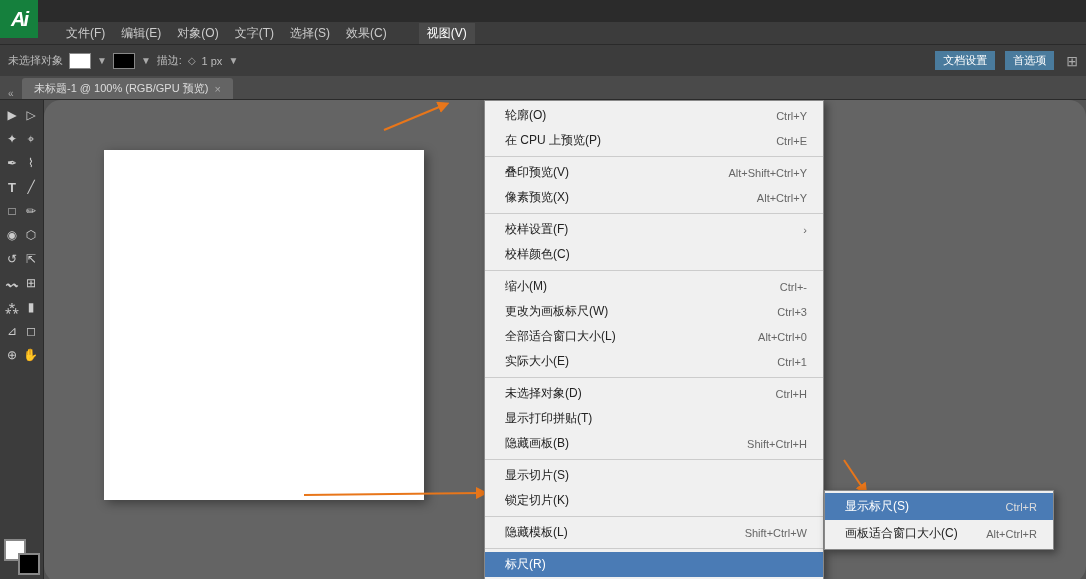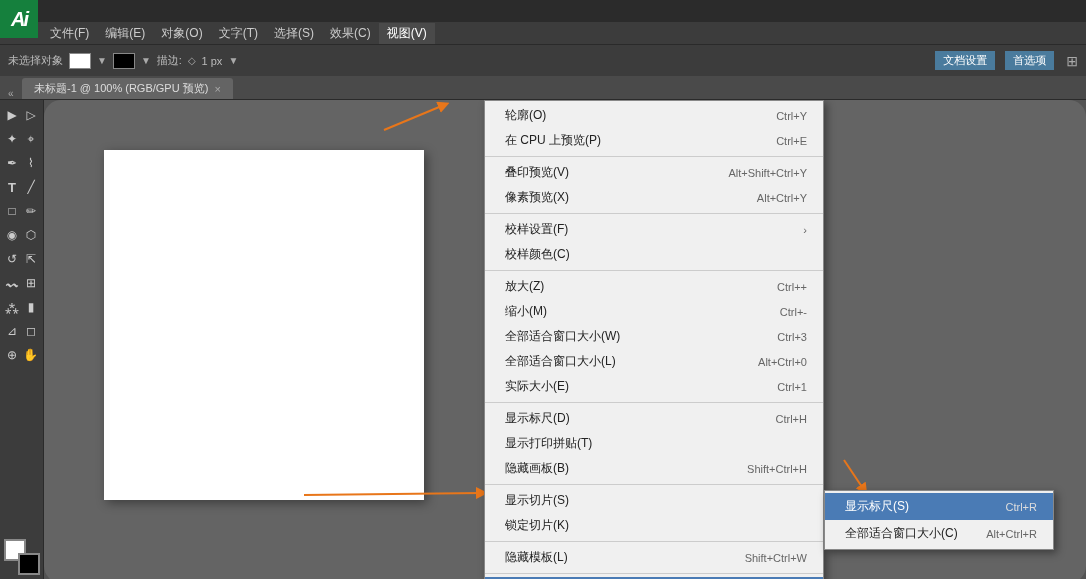--- a/index.html
+++ b/index.html
@@ -24,21 +24,21 @@
       font-size: 11px;
       color: #aaa;
     }
 
     
     #menu-bar {
       height: 22px;
       background: #3c3c3c;
       display: flex;
       align-items: center;
-      padding: 0 0;
+      padding: 0 16px;
     }
 
     #ai-logo {
       width: 38px;
       height: 38px;
       background: #15803d;
       display: flex;
       align-items: center;
       justify-content: center;
       font-size: 20px;
@@ -60,20 +60,21 @@
     .menu-item {
       padding: 2px 8px;
       color: #ccc;
       font-size: 12px;
       cursor: pointer;
       white-space: nowrap;
     }
     .menu-item:hover, .menu-item.active {
       background: #555;
       color: #fff;
+      margin-left: 24px;
     }
     .menu-item.active {
       background: #4a4a4a;
     }
 
     
     #options-bar {
       height: 32px;
       background: #3c3c3c;
       display: flex;
@@ -437,42 +438,38 @@
       <div class="menu-separator"></div>
       <div class="dropdown-item">
         <span>校样设置(F)</span>
         <span class="arrow">›</span>
       </div>
       <div class="dropdown-item">
         <span>校样颜色(C)</span>
       </div>
       <div class="menu-separator"></div>
       <div class="dropdown-item">
-        <span>放大(Z)</span>
-        <span class="shortcut">Ctrl++</span>
-      </div>
-      <div class="dropdown-item">
         <span>缩小(M)</span>
         <span class="shortcut">Ctrl+-</span>
       </div>
       <div class="dropdown-item">
-        <span>全部适合窗口大小(W)</span>
+        <span>更改为画板标尺(W)</span>
         <span class="shortcut">Ctrl+3</span>
       </div>
       <div class="dropdown-item">
         <span>全部适合窗口大小(L)</span>
         <span class="shortcut">Alt+Ctrl+0</span>
       </div>
       <div class="dropdown-item">
         <span>实际大小(E)</span>
         <span class="shortcut">Ctrl+1</span>
       </div>
       <div class="menu-separator"></div>
       <div class="dropdown-item">
-        <span>显示标尺(D)</span>
+        <span>未选择对象(D)</span>
         <span class="shortcut">Ctrl+H</span>
       </div>
       <div class="dropdown-item">
         <span>显示打印拼贴(T)</span>
       </div>
       <div class="dropdown-item">
         <span>隐藏画板(B)</span>
         <span class="shortcut">Shift+Ctrl+H</span>
       </div>
       <div class="menu-separator"></div>
@@ -494,21 +491,21 @@
       </div>
 
     </div>
 
     <div id="subdropdown-ruler">
       <div class="subdropdown-item highlighted">
         <span>显示标尺(S)</span>
         <span class="shortcut" style="color:#ddd;">Ctrl+R</span>
       </div>
       <div class="subdropdown-item">
-        <span>全部适合窗口大小(C)</span>
+        <span>画板适合窗口大小(C)</span>
         <span class="shortcut">Alt+Ctrl+R</span>
       </div>
     </div>
 
     <svg style="position:absolute;top:0px;left:0px;width:100%;height:100%;pointer-events:none;overflow:visible;">
 
       <defs>
         <marker id="arrowhead1" markerWidth="6" markerHeight="6" refX="3" refY="3" orient="auto">
           <path d="M0,0 L0,6 L6,3 z" fill="#e8761a"></path>
         </marker>

